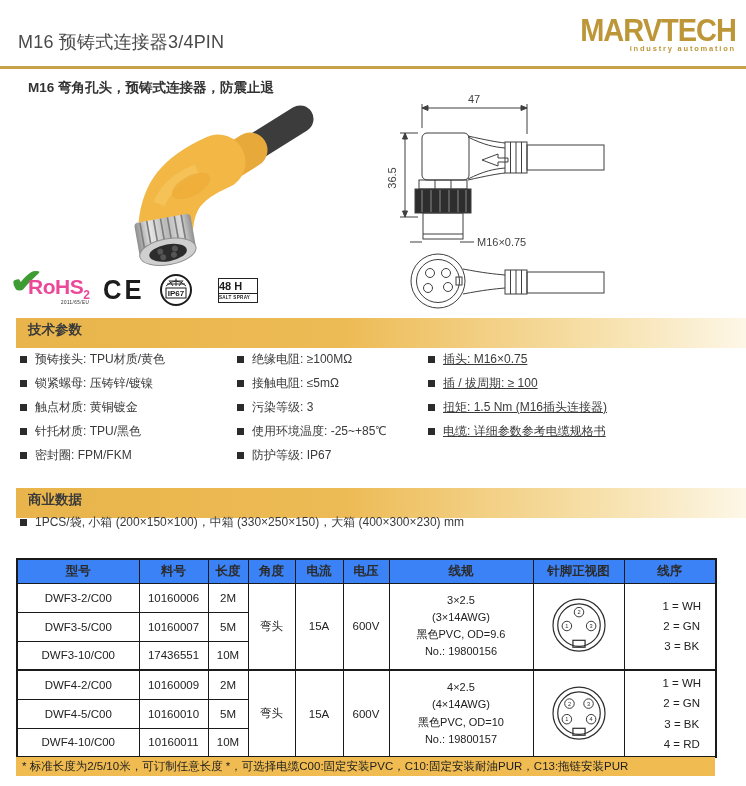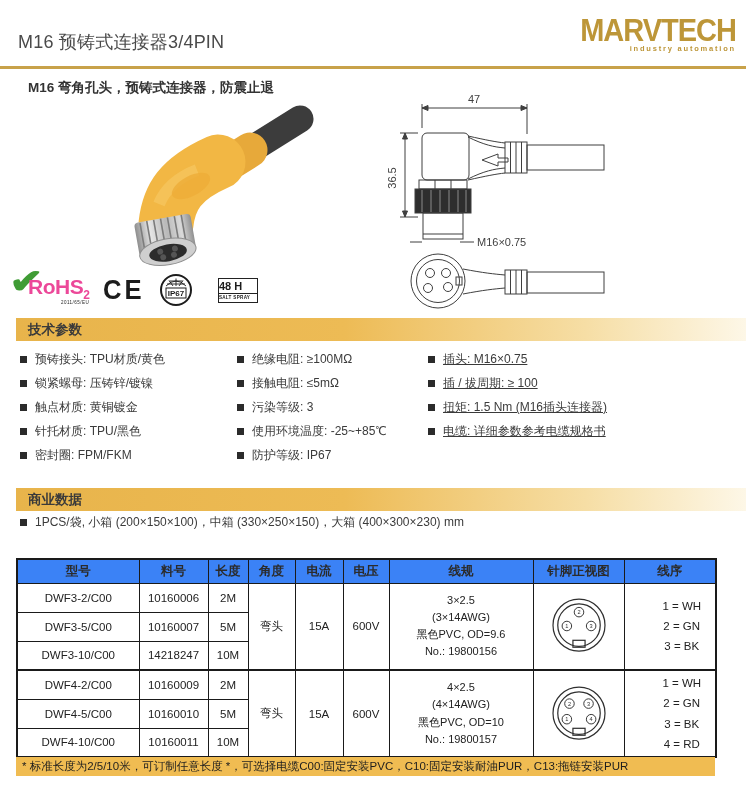--- a/index.html
+++ b/index.html
@@ -26,21 +26,21 @@
   .rohs-check { position:absolute; left:-6px; top:-14px; font-size:34px; color:#3f9c35; font-weight:700; transform:scaleX(1.2); }
   .rohs-main { font-size:21px; font-weight:800; color:#ec4899; letter-spacing:-0.5px; position:relative; }
   .rohs-main sub { font-size:12px; font-weight:800; }
   .rohs-note { display:block; font-size:4.5px; color:#1c1c1c; text-align:right; margin-top:-3px; letter-spacing:0.5px; }
   .ce { font-size:27px; font-weight:800; color:#1c1c1c; letter-spacing:3px; transform:scaleX(0.95); }
   .saltbox { width:40px; border:1.6px solid #222; text-align:left; background:#fff;margin-left:12px; }
   .salt-hours { font-size:11px; font-weight:700; color:#1c1c1c; border-bottom:1px solid #222; padding:1px 0; }
   .salt-label { font-size:4.6px; font-weight:700; color:#1c1c1c; padding:1.5px 0; letter-spacing:0.3px; }
 
   
-  .secbar { position:absolute; left:16px; right:0; height:23px; line-height:23px; padding-left:12px;
+  .secbar { position:absolute; left:16px; right:0; height:30px; line-height:23px; padding-left:12px;
             font-size:13.5px; font-weight:700; color:#3a3a3a;
             background:linear-gradient(90deg,#e8b44b 0%, #edbb55 45%, #f6dea5 78%, #fdf7e7 100%); }
   .bar-tech { top:318px; } .bar-comm { top:488px; }
 
   
   .param-col { position:absolute; top:347px; }
   .col-1 { left:20px; } .col-2 { left:237px; } .col-3 { left:428px;text-decoration:underline; }
   .param { height:24.2px; display:flex; align-items:center; font-size:12px; color:#3b3b3b; white-space:nowrap; }
   .sq { width:7px; height:7px; background:#2b2b2b; margin-right:8px; flex:0 0 auto; }
   .packaging { position:absolute; left:20px; top:514px; display:flex; align-items:center; font-size:12px; color:#3b3b3b; }
@@ -342,21 +342,21 @@
           </div>
         </td>
       </tr>
       <tr>
         <td>DWF3-5/C00</td>
         <td>10160007</td>
         <td>5M</td>
       </tr>
       <tr class="sep">
         <td>DWF3-10/C00</td>
-        <td>14218247</td>
+        <td>17436551</td>
         <td>10M</td>
       </tr>
       <tr>
         <td>DWF4-2/C00</td>
         <td>10160009</td>
         <td>2M</td>
         <td rowspan="3">弯头</td>
         <td rowspan="3">15A</td>
         <td rowspan="3">600V</td>
         <td rowspan="3" class="wire-spec">

